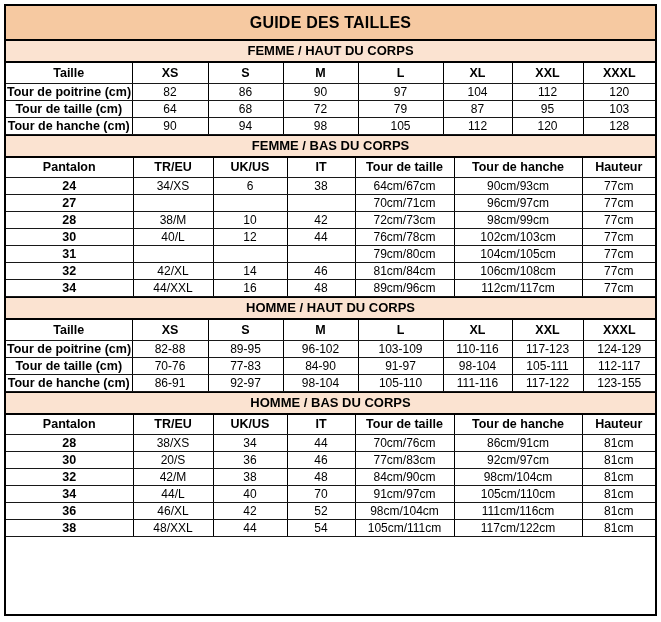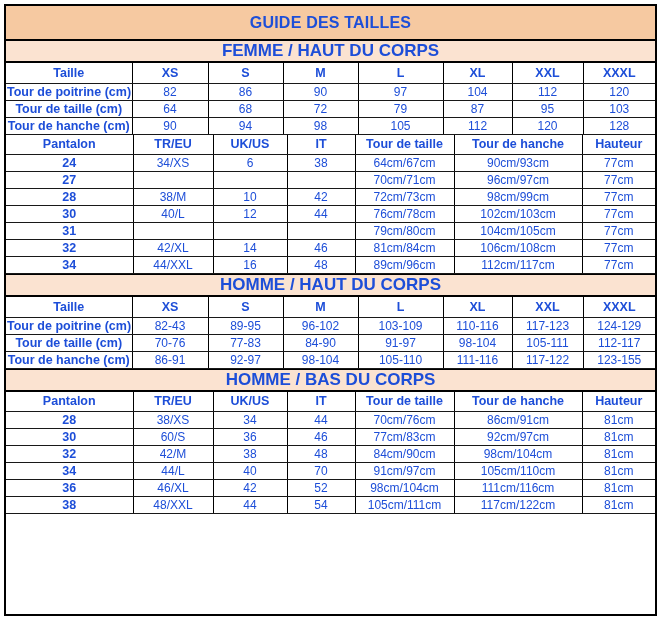--- a/index.html
+++ b/index.html
@@ -2,21 +2,21 @@
 <html><head>
 <meta charset="utf-8">
 <style>
   html, body { margin: 0; padding: 0; background: #ffffff; }
   .page {
     width: 661px; height: 622px;
     background: #ffffff;
     box-sizing: border-box;
     padding: 4px 4px 6px 4px;
     font-family: "Liberation Sans", sans-serif;
-    color: #1d4ed8;
+    color: #000000;
     overflow: hidden;
   }
   .guide {
     width: 100%; height: 100%;
     box-sizing: border-box;
     border: 2px solid #000000;
   }
   .title {
     height: 33px;
     line-height: 33px;
@@ -24,21 +24,21 @@
     font-size: 16px;
     font-weight: 700;
     background: #F6C9A1;
     border-bottom: 2px solid #000000;
     letter-spacing: 0.2px;
   }
   .section-header {
     height: 20px;
     line-height: 20px;
     text-align: center;
-    font-size: 17px;
+    font-size: 13px;
     font-weight: 700;
     background: #FBE3D1;
     border-top: 1px solid #000000;
     border-bottom: 2px solid #000000;
   }
   .section-header:first-of-type { border-top: none; }
   table.grid {
     width: 100%;
     border-collapse: collapse;
     table-layout: fixed;
@@ -128,20 +128,21 @@
               <td>90</td>
               <td>94</td>
               <td>98</td>
               <td>105</td>
               <td>112</td>
               <td>120</td>
               <td>128</td>
             </tr>
           </tbody>
         </table>
+        <div class="section-header">FEMME / BAS DU CORPS</div>
         <table class="grid">
           <colgroup>
             <col style="width: 127px;">
             <col style="width: 80px;">
             <col style="width: 74px;">
             <col style="width: 68px;">
             <col style="width: 99px;">
             <col style="width: 128px;">
             <col style="width: 73px;">
           </colgroup>
@@ -242,21 +243,21 @@
               <th>M</th>
               <th>L</th>
               <th>XL</th>
               <th>XXL</th>
               <th>XXXL</th>
             </tr>
           </thead>
           <tbody>
             <tr>
               <td class="rowlabel">Tour de poitrine (cm)</td>
-              <td>82-43</td>
+              <td>82-88</td>
               <td>89-95</td>
               <td>96-102</td>
               <td>103-109</td>
               <td>110-116</td>
               <td>117-123</td>
               <td>124-129</td>
             </tr>
             <tr>
               <td class="rowlabel">Tour de taille (cm)</td>
               <td>70-76</td>
@@ -306,21 +307,21 @@
               <td class="rowlabel">28</td>
               <td>38/XS</td>
               <td>34</td>
               <td>44</td>
               <td>70cm/76cm</td>
               <td>86cm/91cm</td>
               <td>81cm</td>
             </tr>
             <tr>
               <td class="rowlabel">30</td>
-              <td>60/S</td>
+              <td>20/S</td>
               <td>36</td>
               <td>46</td>
               <td>77cm/83cm</td>
               <td>92cm/97cm</td>
               <td>81cm</td>
             </tr>
             <tr>
               <td class="rowlabel">32</td>
               <td>42/M</td>
               <td>38</td>

